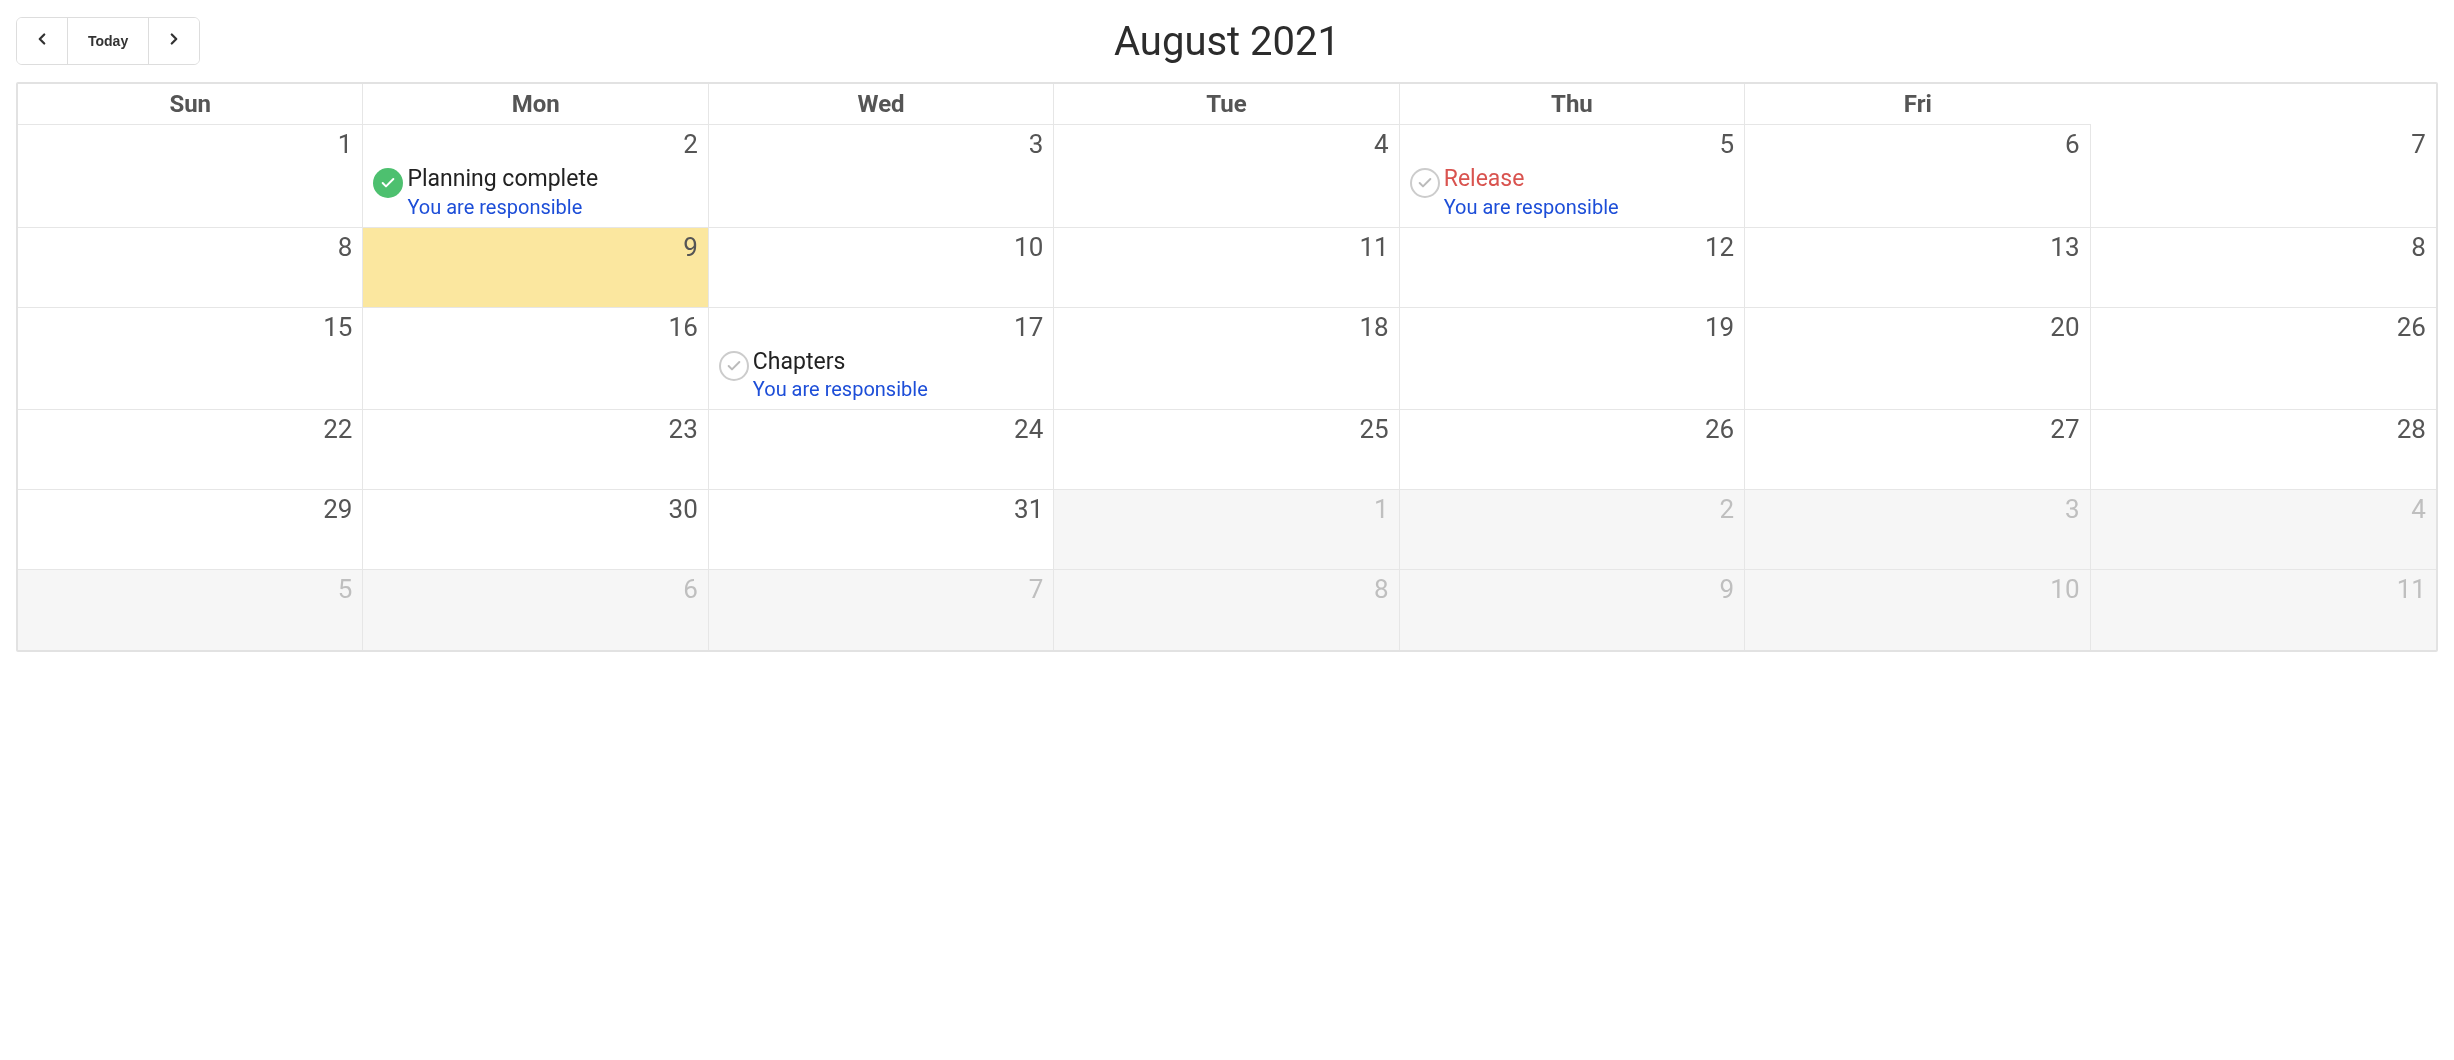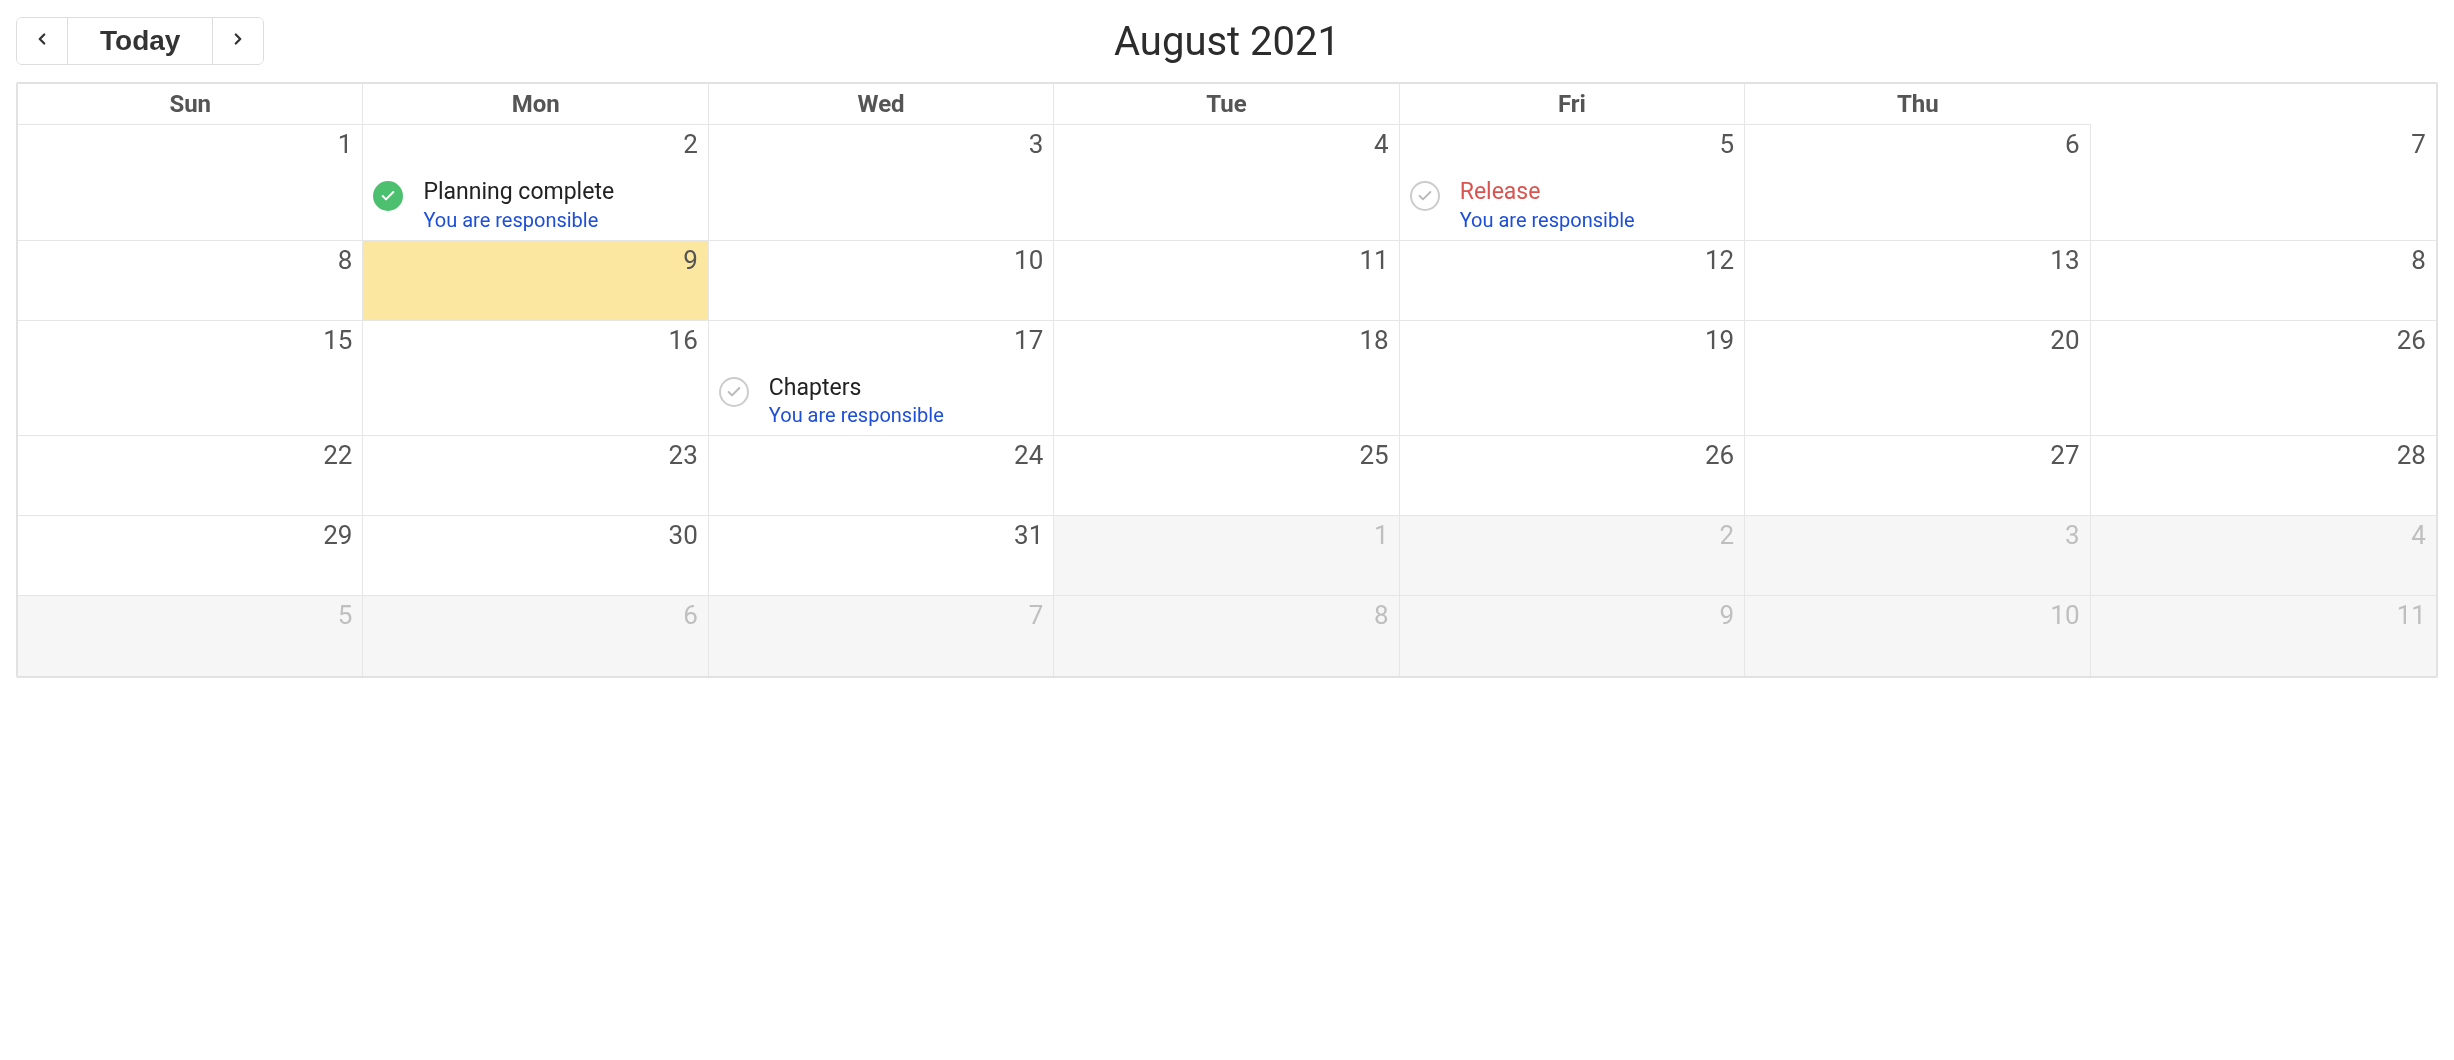--- a/index.html
+++ b/index.html
@@ -30,22 +30,22 @@
     padding: 0 16px;
     cursor: pointer;
     display: flex;
     align-items: center;
     justify-content: center;
     font-size: 22px;
     color: #333;
   }
   .nav-btn.today {
     font-weight: 600;
-    font-size: 28px;
-    padding: 0 32px;
+    font-size: 14px;
+    padding: 0 20px;
     border-left: 1px solid #ddd;
     border-right: 1px solid #ddd;
   }
   .title {
     position: absolute;
     left: 0; right: 0;
     text-align: center;
     font-size: 40px;
     font-weight: 400;
     color: #2c2c2c;
@@ -91,22 +91,22 @@
   .day.other-month .daynum { color: #bfbfbf; }
   .daynum {
     text-align: right;
     font-size: 26px;
     color: #555;
     line-height: 1.2;
   }
   .event {
     display: flex;
     align-items: flex-start;
-    gap: 20px;
-    margin-top: 19px;
+    gap: 4px;
+    margin-top: 6px;
   }
   .check-icon {
     width: 30px;
     height: 30px;
     border-radius: 50%;
     display: flex;
     align-items: center;
     justify-content: center;
     flex-shrink: 0;
     margin-top: 2px;
@@ -158,22 +158,22 @@
   </div>
   <div class="title">August 2021</div>
 </div>
 
 <div class="calendar">
   <div class="weekday-row" id="weekday-row">
       <div class="weekday">Sun</div>
       <div class="weekday">Mon</div>
       <div class="weekday">Wed</div>
       <div class="weekday">Tue</div>
+      <div class="weekday">Thu</div>
       <div class="weekday">Fri</div>
-      <div class="weekday">Thu</div>
     </div>
   <div class="weeks" id="weeks">
       <div class="week">
         <div class="day">
           <div class="daynum">1</div>
         </div>
         <div class="day">
           <div class="daynum">2</div>
           <div class="event">
             <div class="check-icon done">

